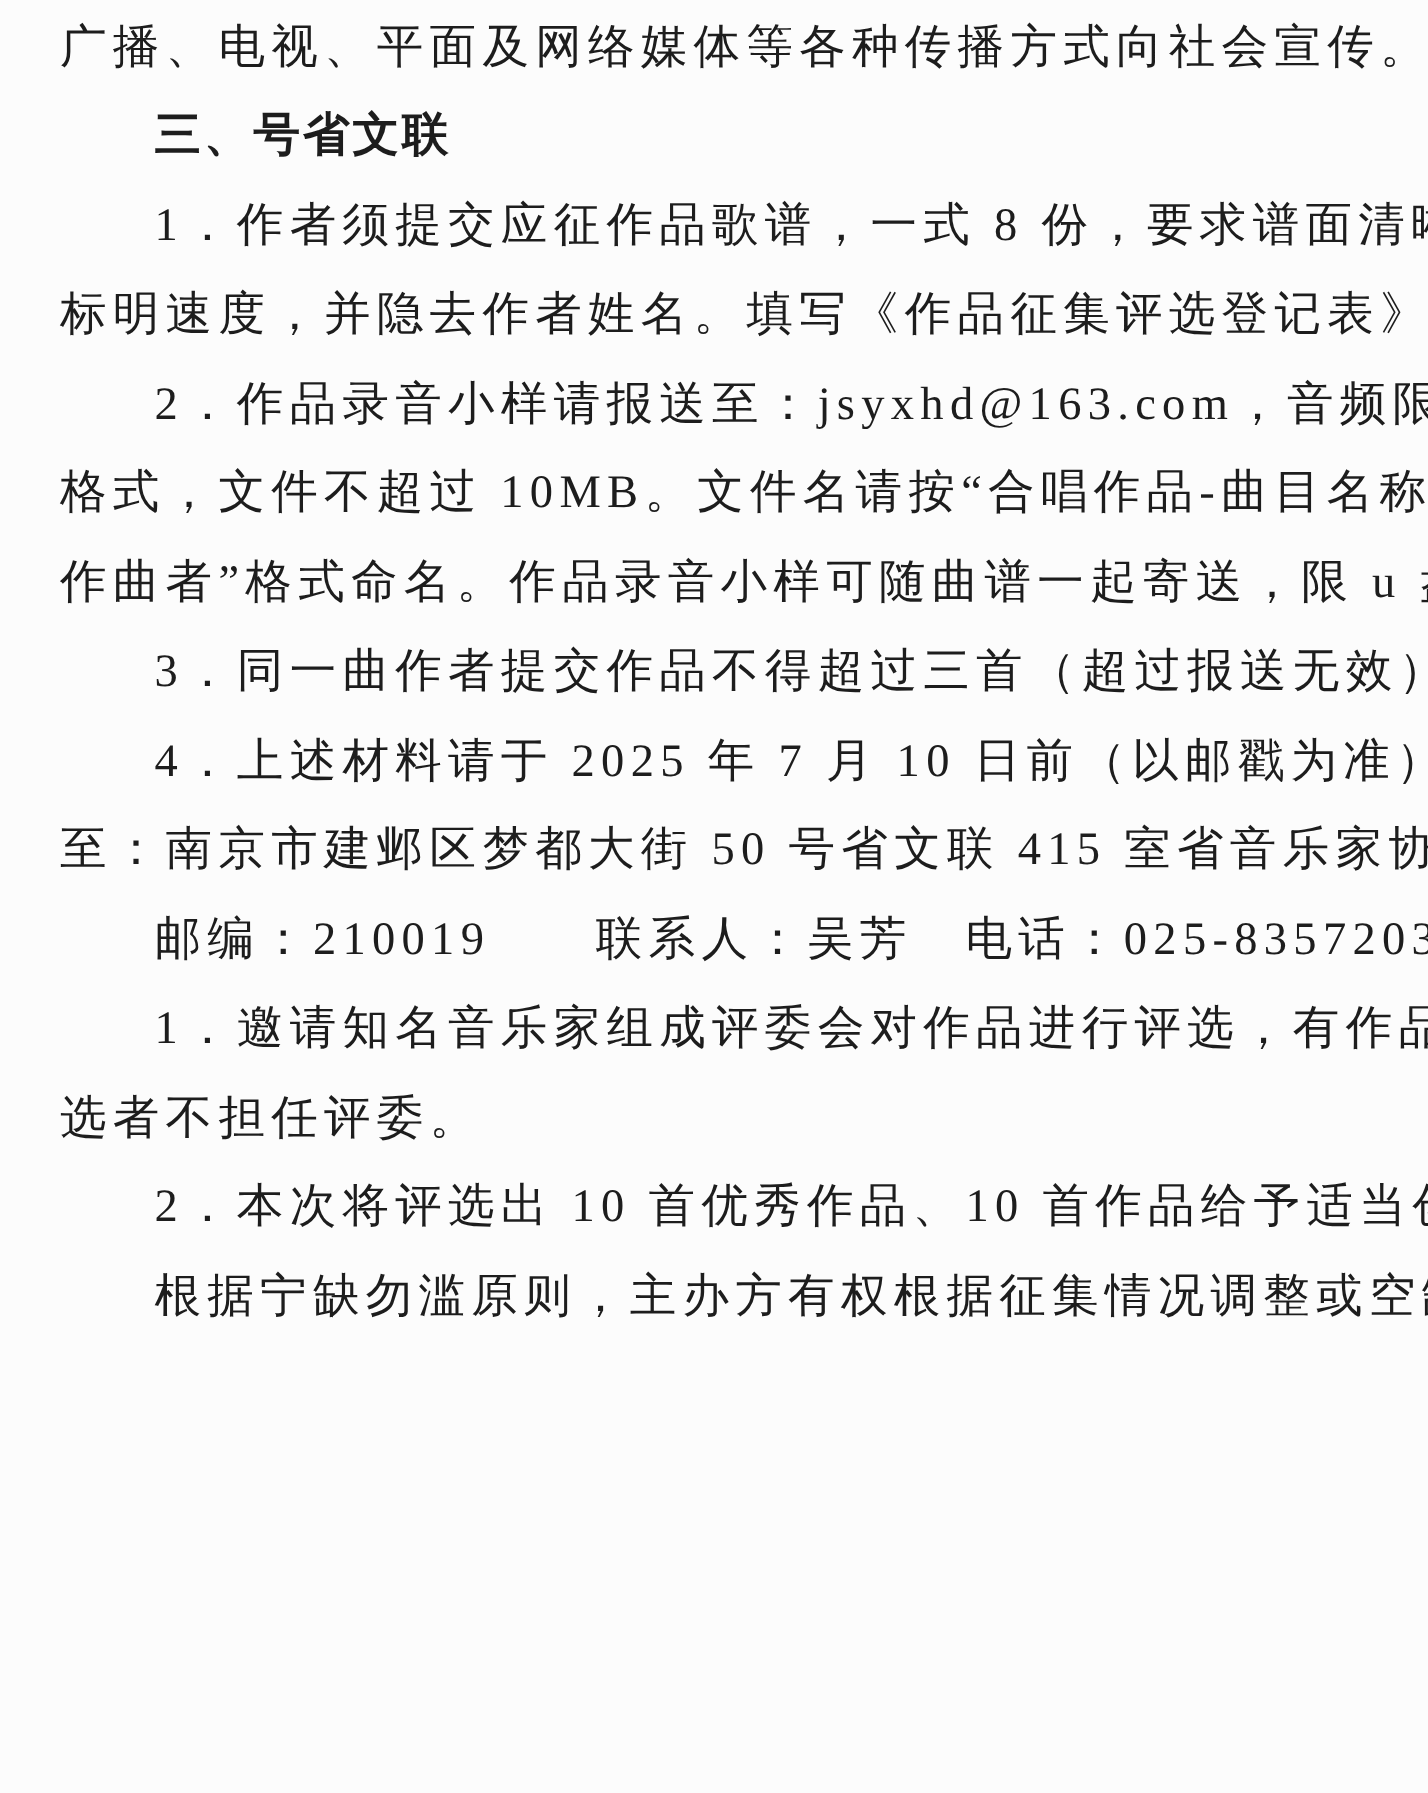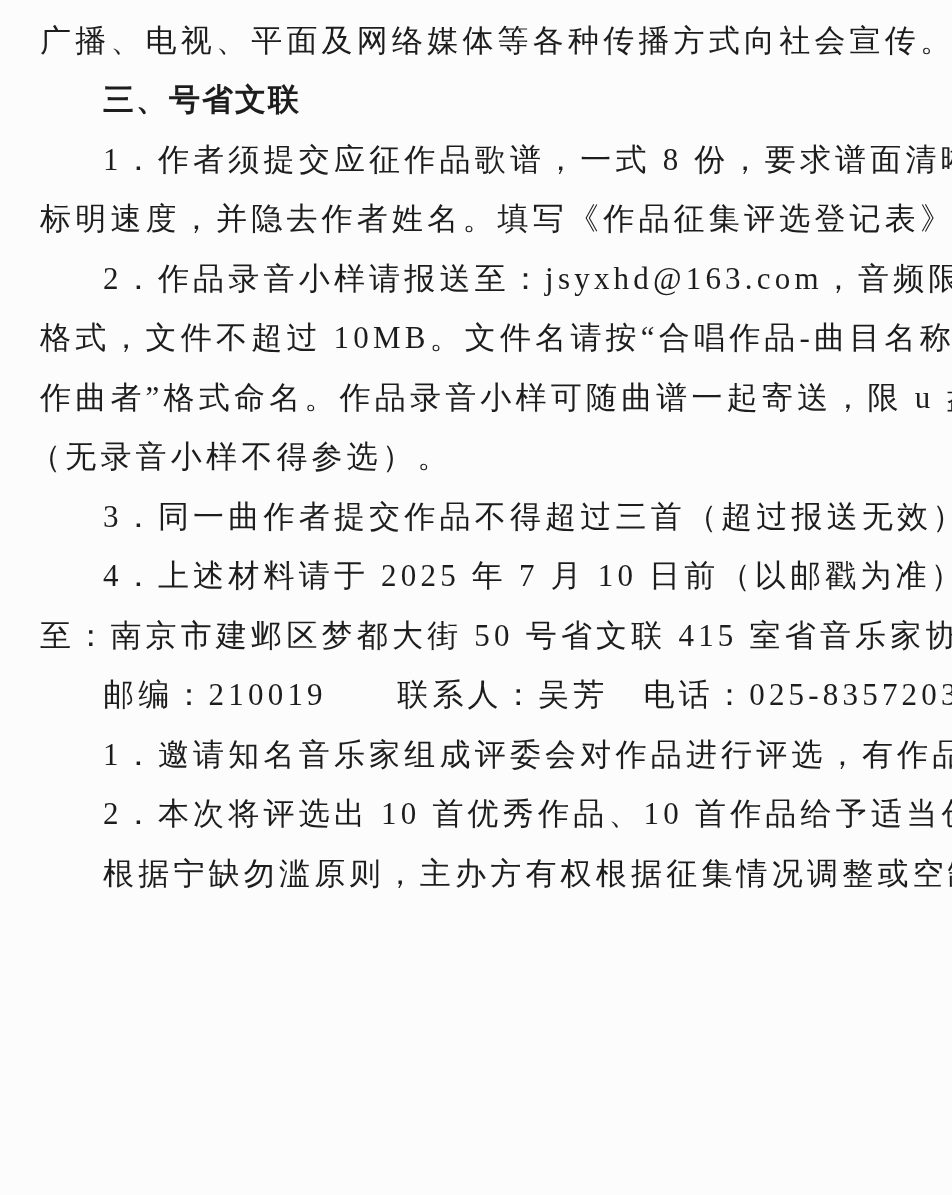--- a/index.html
+++ b/index.html
@@ -12,21 +12,21 @@
     width: 952px;
     height: 1195px;
     background: #fcfcfc;
     overflow: hidden;
     font-family: "Liberation Serif", "DejaVu Serif", serif;
     color: #1d1d1d;
   }
   .doc {
     position: absolute;
     left: 40px;
-    top: 11px;
+    top: 1px;
     right: 30px;
   }
   .line {
     height: 59.5px;
     display: flex;
     align-items: center;
     font-size: 31px;
     letter-spacing: 4.2px;
     white-space: nowrap;
   }
@@ -47,22 +47,22 @@
 
 <div class="page" style="background: rgb(252, 252, 252); color: rgb(29, 29, 29);">
   <div class="doc" id="doc-root">
       <div class="line">广播、电视、平面及网络媒体等各种传播方式向社会宣传。</div>
       <div class="line heading indent">三、号省文联</div>
       <div class="line indent">1．作者须提交应征作品歌谱，一式 8 份，要求谱面清晰，</div>
       <div class="line">标明速度，并隐去作者姓名。填写《作品征集评选登记表》（见</div>
       <div class="line indent">2．作品录音小样请报送至：jsyxhd@163.com，音频限 mp3</div>
       <div class="line">格式，文件不超过 10MB。文件名请按“合唱作品-曲目名称-</div>
       <div class="line">作曲者”格式命名。作品录音小样可随曲谱一起寄送，限 u 盘</div>
-      <div class="line hang">（无录音小样不得参选）。</div>
       <div class="line indent">3．同一曲作者提交作品不得超过三首（超过报送无效），</div>
       <div class="line indent">4．上述材料请于 2025 年 7 月 10 日前（以邮戳为准）寄送</div>
       <div class="line">至：南京市建邺区梦都大街 50 号省文联 415 室省音乐家协会。</div>
       <div class="line indent">邮编：210019　　联系人：吴芳　电话：025-83572036</div>
       <div class="line indent">1．邀请知名音乐家组成评委会对作品进行评选，有作品参</div>
+      <div class="line">选者不担任评委。</div>
       <div class="line indent">2．本次将评选出 10 首优秀作品、10 首作品给予适当创作</div>
       <div class="line indent">根据宁缺勿滥原则，主办方有权根据征集情况调整或空缺。</div>
     </div>
 </div>
 
 </body></html>

